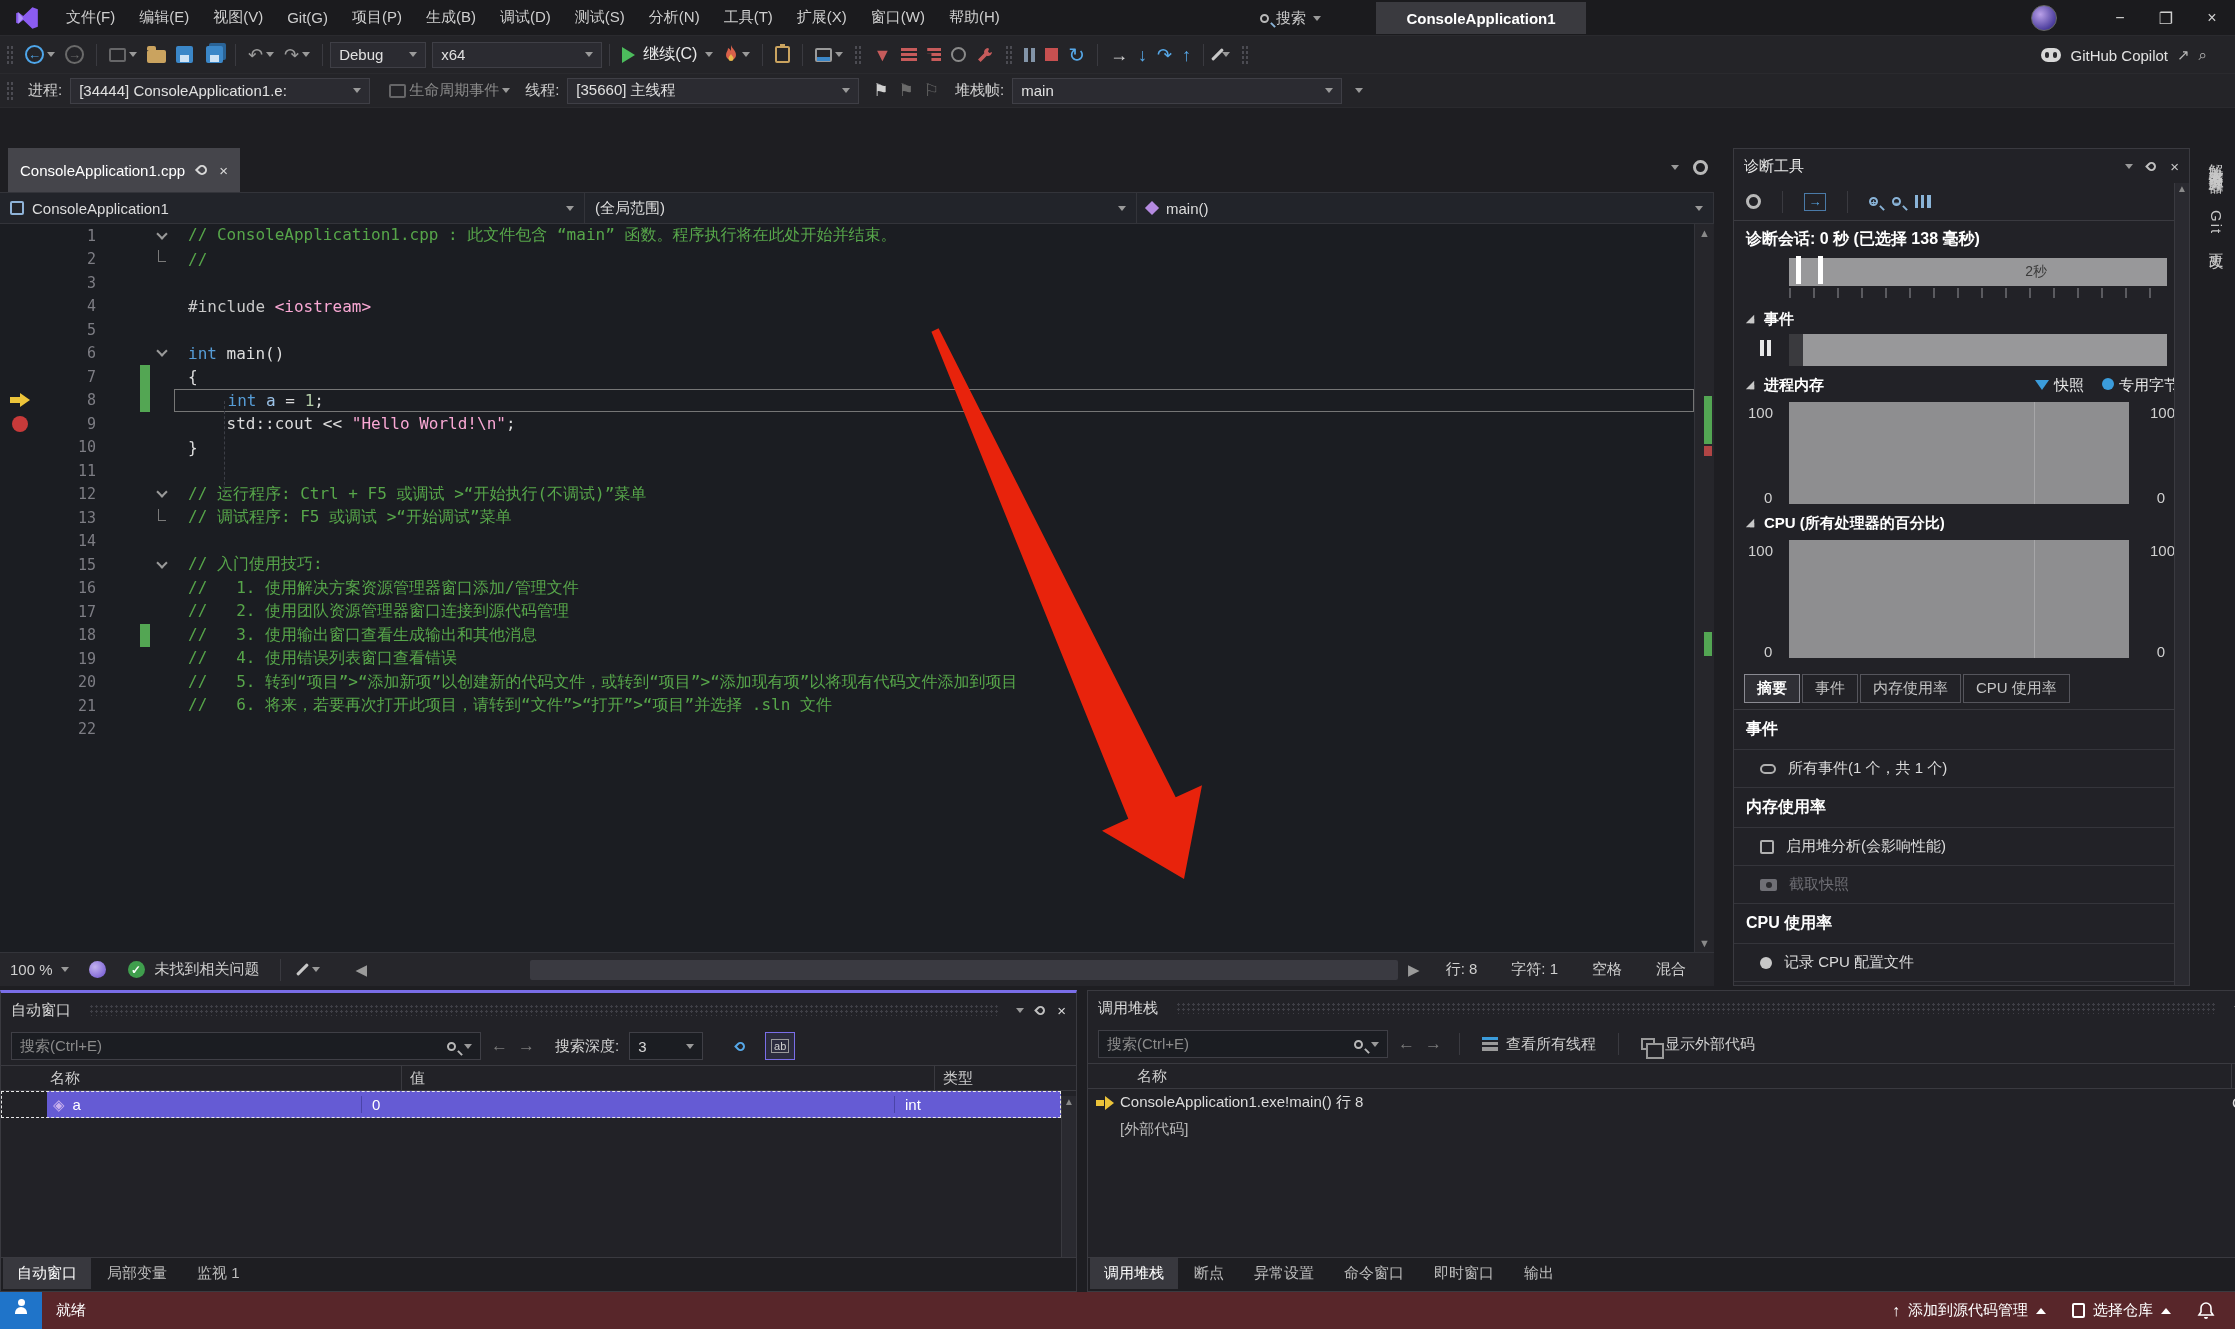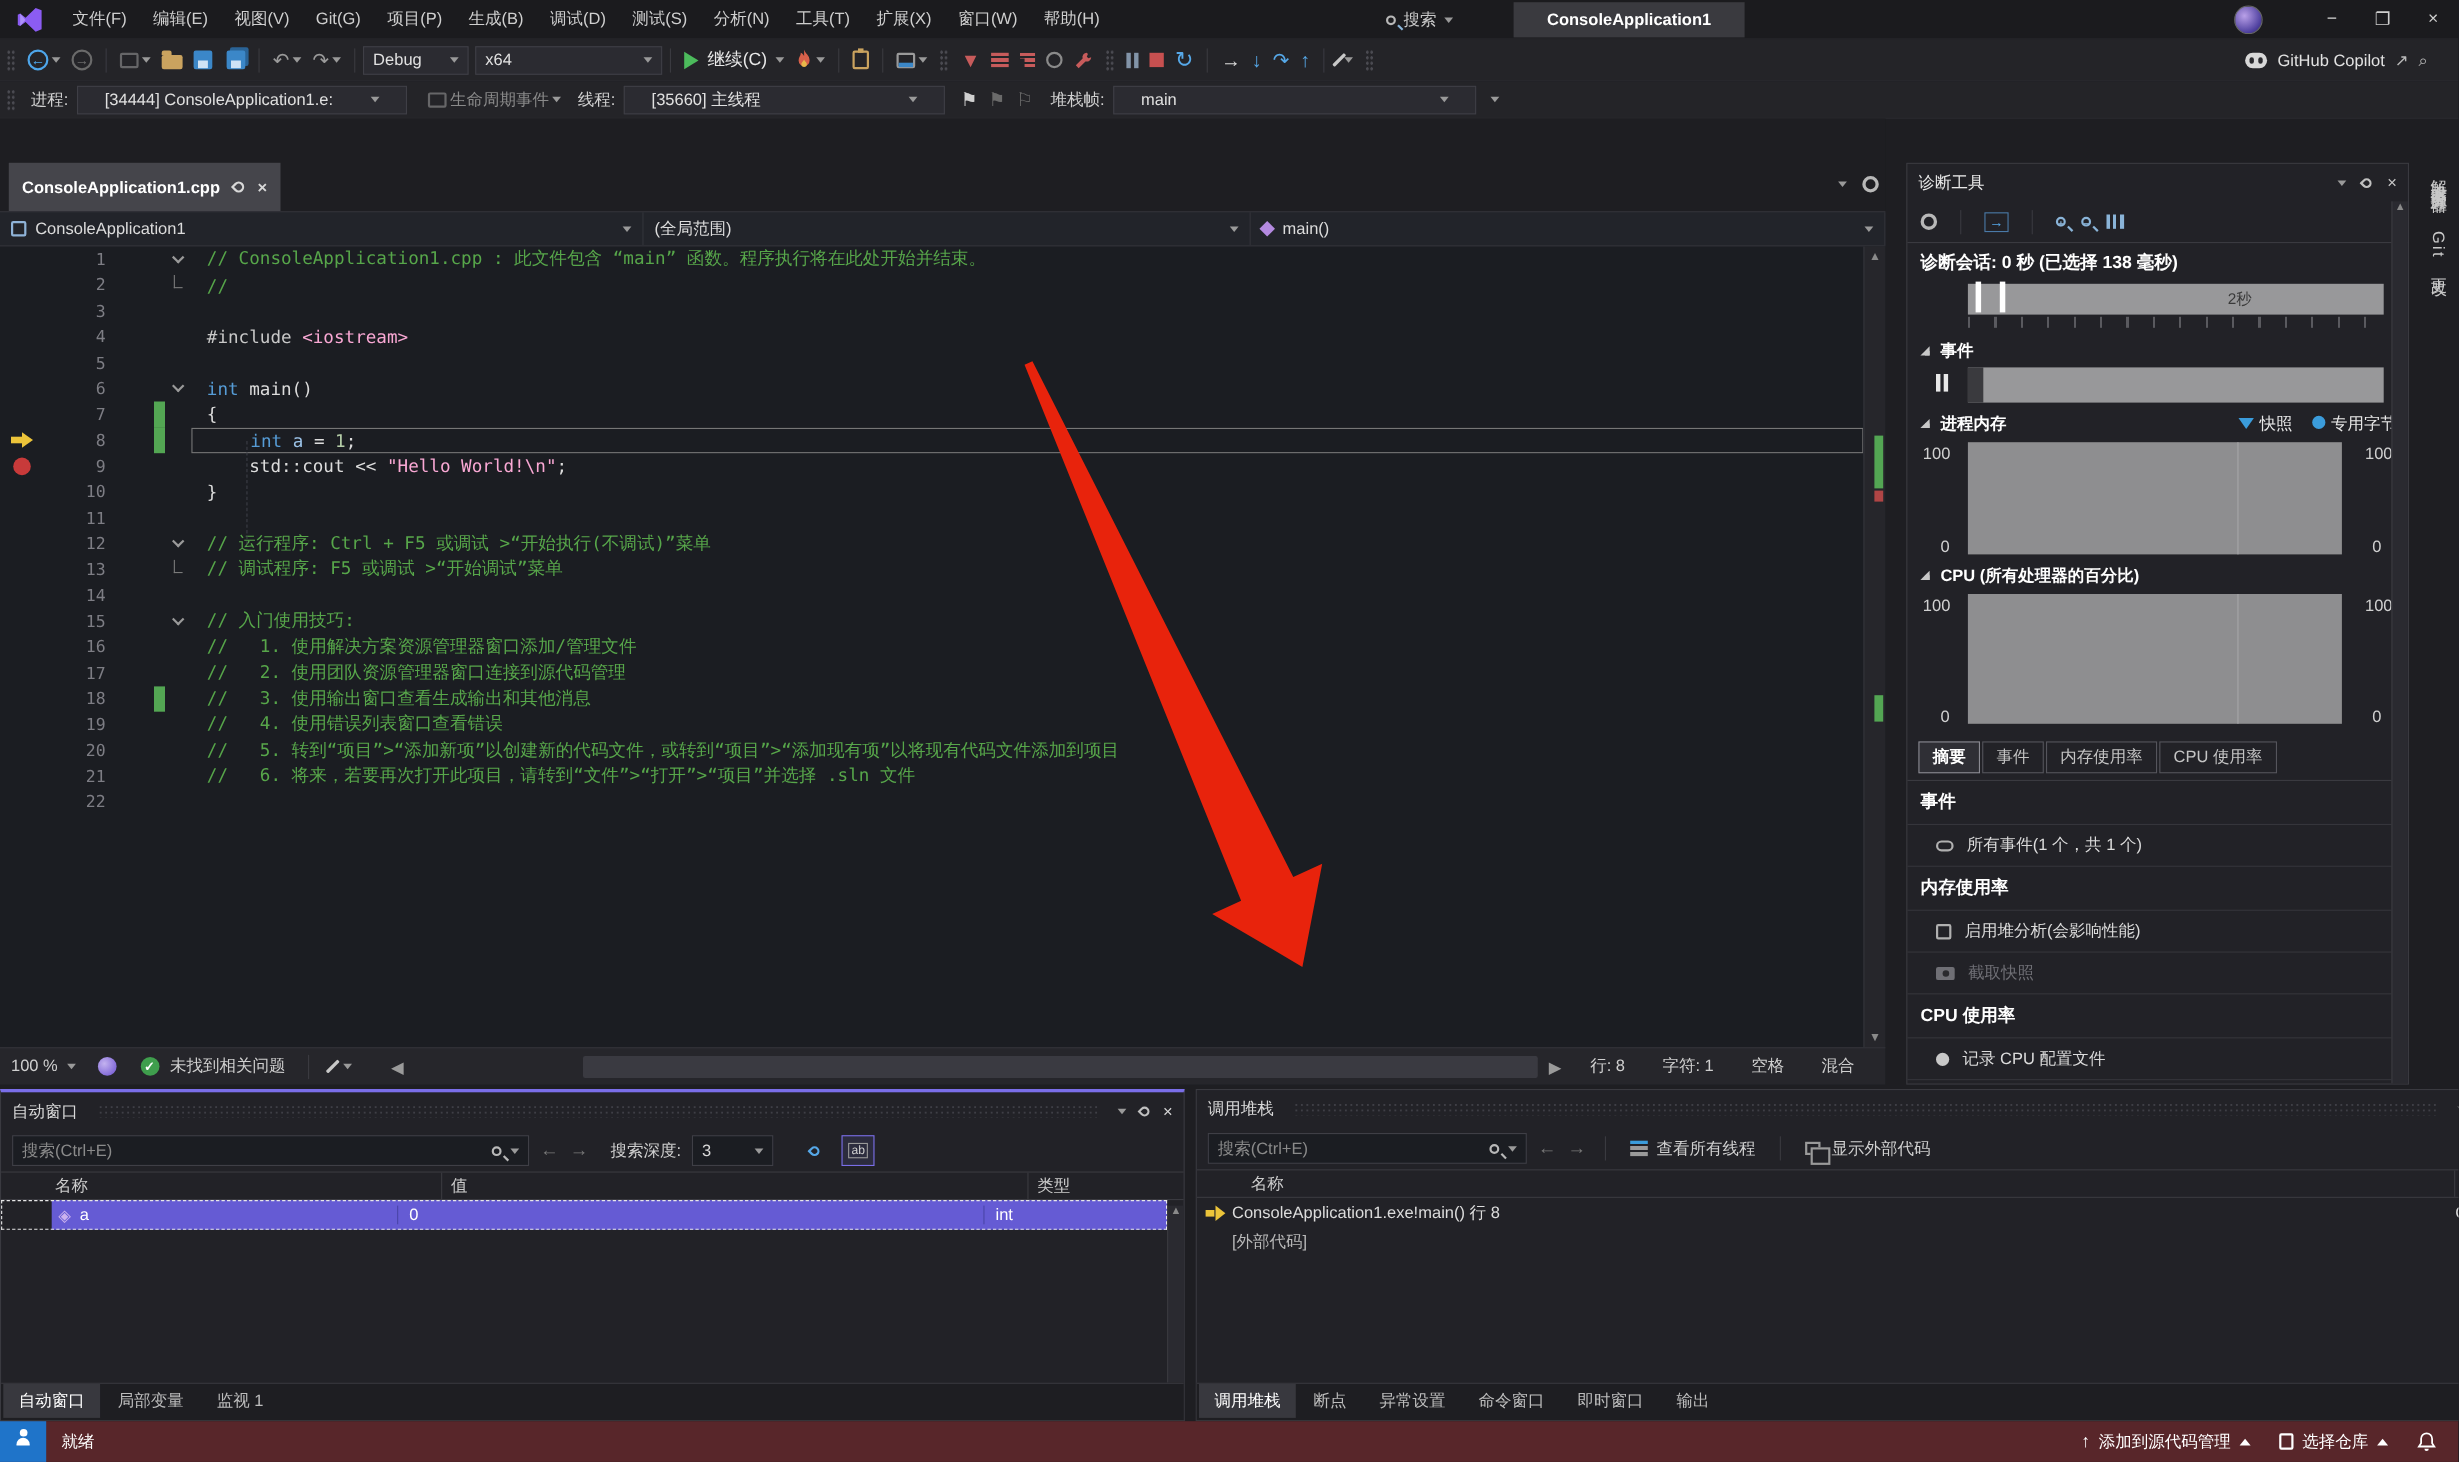--- a/index.html
+++ b/index.html
@@ -68,29 +68,29 @@
   .cop-ic { width:20px; height:14px; border-radius:7px; background:#d8d8d8; position:relative; }
   .cop-ic::before, .cop-ic::after { content:""; position:absolute; top:4px; width:4px; height:6px;
     border-radius:2px; background:#2a2a2e; }
   .cop-ic::before { left:4px; } .cop-ic::after { right:4px; }
 
   
   .debugbar { position:absolute; left:0; top:74px; width:2235px; height:34px; background:#242428;
     display:flex; align-items:center; font-size:15px; border-bottom:1px solid #2a2a2e; }
   .dlabel { color:#d0d0d0; margin:0 8px; flex:none; }
   .dcombo { height:26px; background:#2b2b31; border:1px solid #3f3f46; display:flex; align-items:center;
-    justify-content:space-between; color:#e0e0e0; padding:0 24px; gap:25px; flex:none; }
+    justify-content:space-between; color:#e0e0e0; padding:0 8px; gap:25px; flex:none; }
   .dim { color:#8a8a8a; }
   .flag { font-size:17px; }
 
   
   .editor { position:absolute; left:0; top:108px; width:1714px; height:878px; background:#1b1d22; }
   .tabstrip { position:absolute; left:0; top:0; width:100%; height:84px; background:#1e1e22; }
   .etab { position:absolute; left:8px; top:40px; height:44px; background:#45454b; color:#fff;
-    display:flex; align-items:center; font-size:15px; padding:0 12px; gap:12px;font-weight:bold; }
+    display:flex; align-items:center; font-size:15px; padding:0 12px; gap:12px; }
   .pin { width:10px; height:10px; border:2px solid #d8d8d8; border-radius:50% 50% 50% 0;
     transform:rotate(45deg); }
   .xg { color:#d8d8d8; font-size:15px; }
   .strip-right { position:absolute; right:6px; top:52px; display:flex; gap:14px; align-items:center; }
   .gear { width:15px; height:15px; border:3px solid #b8b8b8; border-radius:50%; position:relative; }
   .gear::before { content:""; position:absolute; inset:-6px;
     background:radial-gradient(circle, transparent 55%, transparent 56%),
     conic-gradient(#b8b8b8 0 12%, transparent 12% 25%, #b8b8b8 25% 37%, transparent 37% 50%,
       #b8b8b8 50% 62%, transparent 62% 75%, #b8b8b8 75% 87%, transparent 87%);
     border-radius:50%; z-index:-1; }

